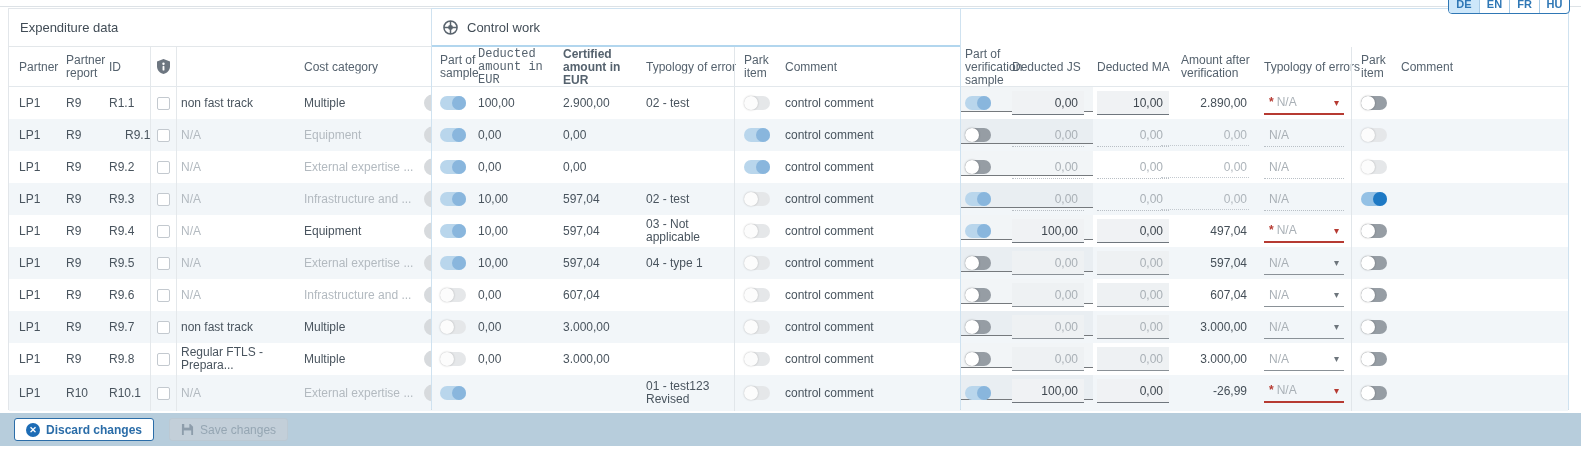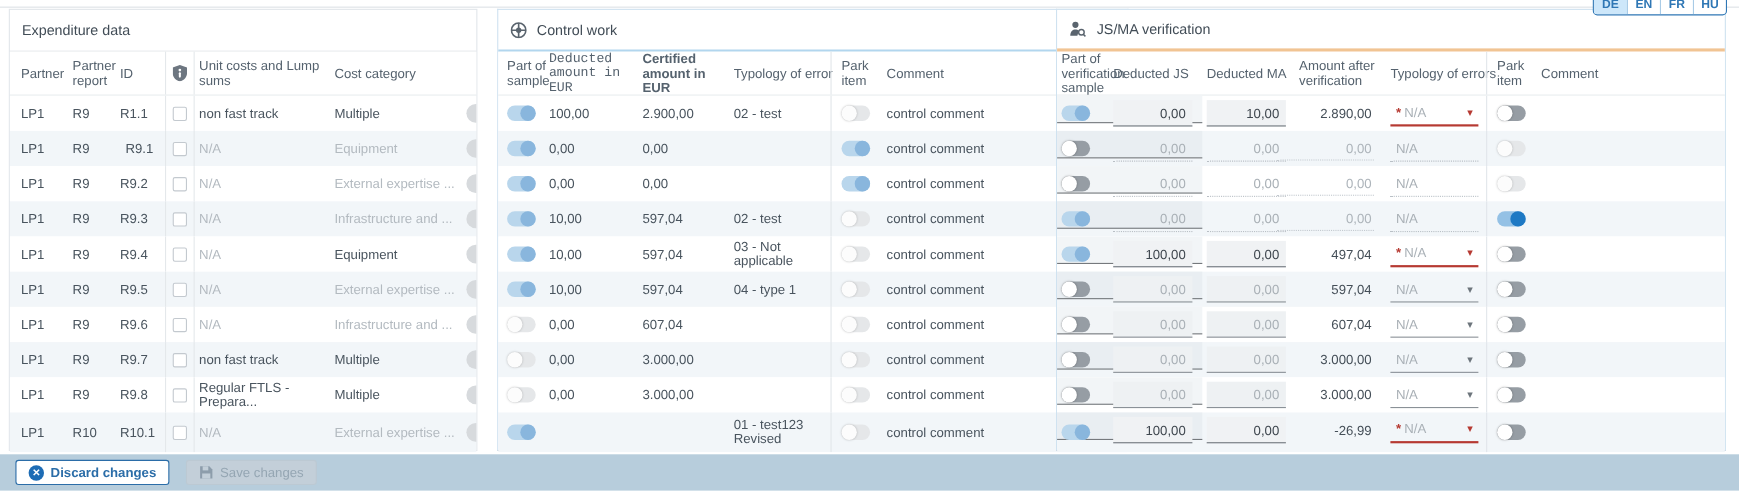--- a/index.html
+++ b/index.html
@@ -9,21 +9,21 @@
 
   
   .langbox { position:absolute; top:-11px; right:11px; height:25px; display:flex; border:1px solid #2f77b5; border-radius:4px; background:#fff; overflow:hidden; z-index:6; }
   .langtab { width:30px; display:flex; align-items:flex-end; justify-content:center; font-size:11px; font-weight:bold; color:#2f77b5; padding-bottom:3px; border-left:1px solid #a9cbe6; cursor:pointer; }
   .langtab:first-child { border-left:none; }
   .langtab.selected { background:#cde7fa; }
 
   
   .panel { position:absolute; top:8px; height:402px; background:#fff; }
   .panel.exp { left:8px;   width:426px; border:1px solid #e2e6ea; }
-  .panel.cw  { left:452px; width:574px; border:1px solid #cfe2f0; border-bottom-color:#ccd4da; }
+  .panel.cw  { left:431px; width:574px; border:1px solid #cfe2f0; border-bottom-color:#ccd4da; }
   .panel.v   { left:960px; width:609px; border:1px solid #cfe2f0; border-bottom-color:#ccd4da; }
 
   .ptitle { height:38px; display:flex; align-items:center; gap:9px; padding-left:11px; font-size:13px; color:#414c56; }
   .panel.exp .ptitle { border-bottom:1px solid #e3e7ea; }
   .panel.cw  .ptitle { border-bottom:2px solid #b2d6ee; }
   .panel.v   .ptitle { border-bottom:3px solid #f1c493; }
 
   .tbl { position:absolute; left:0; right:0; top:38px; bottom:0; }
   .phead { position:relative; height:40px; border-bottom:1px solid #e3e8ec; background:#fff; }
   .h { position:absolute; top:50%; transform:translateY(-50%); font-size:12px; color:#55626e; line-height:13px; overflow:hidden; }
@@ -115,40 +115,39 @@
       <span class="h" style="left:100px;width:40px;">ID</span>
       <span class="cbcol">
         <span class="sicon">
           <svg width="13" height="15" viewBox="0 0 14 16">
               <path d="M7 0 L14 2.5 V8 C14 12 11 15 7 16 C3 15 0 12 0 8 V2.5 Z" fill="#6d7680"></path>
               <circle cx="7" cy="5" r="1.3" fill="#fff"></circle>
               <rect x="6" y="7.2" width="2" height="5.2" rx="1" fill="#fff"></rect>
             </svg>
         </span>
       </span>
-      <span class="h" style="left:172px;width:115px;">Unit costs and Lump sums</span>
       <span class="h" style="left:295px;width:110px;">Cost category</span>
     </div>
     <div id="exp-rows">
   <div class="trow">
     <span class="cell" style="left:10px;width:46px;">LP1</span>
     <span class="cell" style="left:57px;width:44px;">R9</span>
     <span class="cell" style="left:100px;width:44px;">R1.1</span>
     <span class="cbcol">
       <span class="checkbox"></span>
     </span>
     <span class="cell m-false" style="left:172px;width:120px;">non fast track</span>
     <span class="cell m-false" style="left:295px;width:122px;">Multiple</span>
     <span class="clipedge"></span>
   </div>
 
   <div class="trow stripe">
     <span class="cell" style="left:10px;width:46px;">LP1</span>
     <span class="cell" style="left:57px;width:44px;">R9</span>
-    <span class="cell" style="left:105px;width:44px;">R9.1</span>
+    <span class="cell" style="left:116px;width:44px;">R9.1</span>
     <span class="cbcol">
       <span class="checkbox"></span>
     </span>
     <span class="cell m-true" style="left:172px;width:120px;">N/A</span>
     <span class="cell m-true" style="left:295px;width:122px;">Equipment</span>
     <span class="clipedge"></span>
   </div>
 
   <div class="trow">
     <span class="cell" style="left:10px;width:46px;">LP1</span>
@@ -397,31 +396,20 @@
     <span class="parkcell">
       <span class="tg t-offlight"></span>
     </span>
     <span class="cell" style="left:353px;width:140px;">control comment</span>
   </div>
 </div>
   </div>
 </div>
 
 <div class="panel v">
-  <div class="ptitle">
-    <span class="sicon">
-      <svg width="16" height="15" viewBox="0 0 16 16">
-          <circle cx="5.5" cy="3.8" r="3" fill="#5a646e"></circle>
-          <path d="M0.5 14.5 C0.5 10.2 3 8.4 5.5 8.4 C6.8 8.4 8 8.8 8.8 9.6 L7.4 14.5 Z" fill="#5a646e"></path>
-          <circle cx="11.3" cy="11" r="2.7" fill="none" stroke="#5a646e" stroke-width="1.4"></circle>
-          <line x1="13.3" y1="13.1" x2="15.2" y2="15" stroke="#5a646e" stroke-width="1.4"></line>
-        </svg>
-    </span>
-    <span>JS/MA verification</span>
-  </div>
   <div class="tbl">
     <div class="phead">
       <span class="h" style="left:4px;width:57px;">Part of verification sample</span>
       <span class="h" style="left:51px;width:80px;">Deducted JS</span>
       <span class="h" style="left:136px;width:80px;">Deducted MA</span>
       <span class="h" style="left:220px;width:85px;">Amount after verification</span>
       <span class="h" style="left:303px;width:105px;">Typology of errors</span>
       <span class="park-h">
           <span>Park item</span>
         </span>

